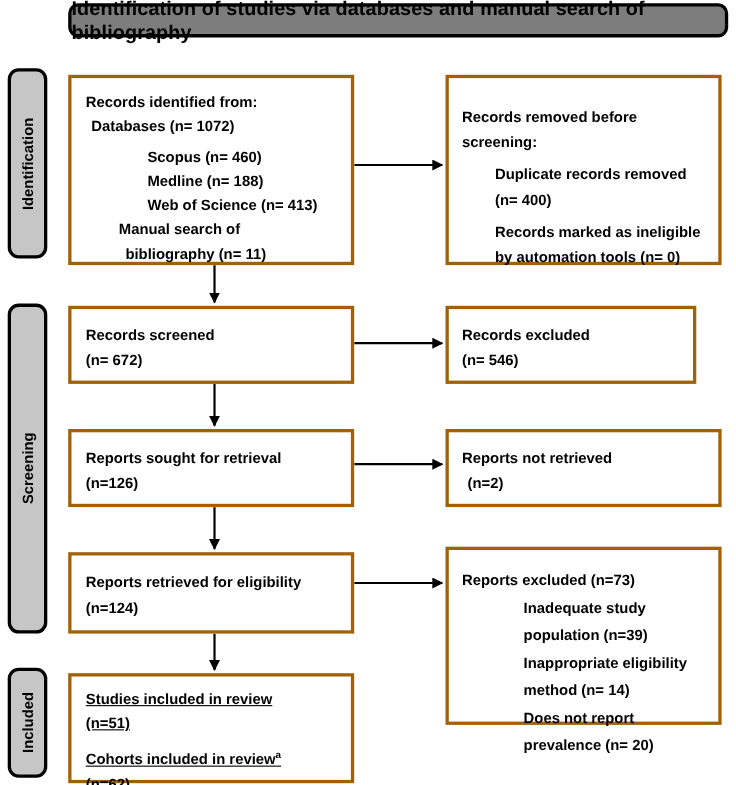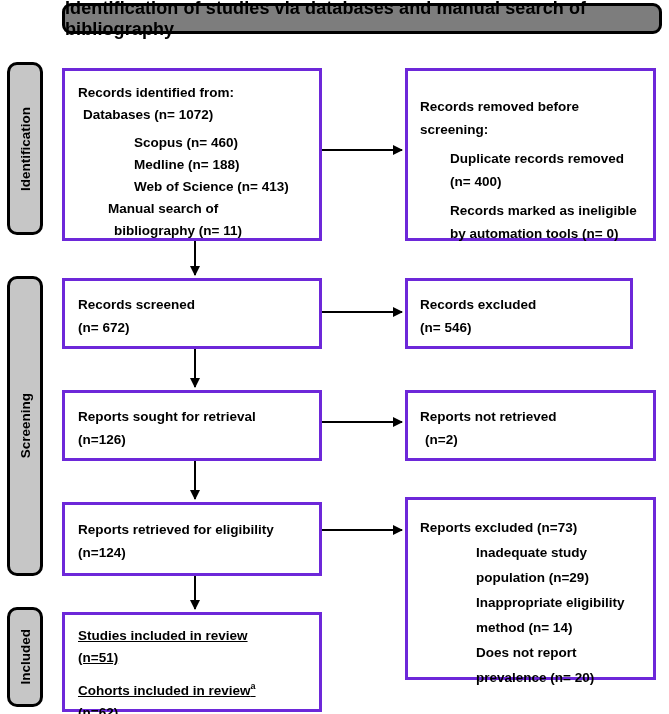--- a/index.html
+++ b/index.html
@@ -20,21 +20,21 @@
     position:absolute; left:7px; width:36px;
     background:#c6c6c6; border:3px solid #000; border-radius:10px;
     box-sizing:border-box; display:flex; align-items:center; justify-content:center;
   }
   .stage .vtext {
     writing-mode:vertical-rl; transform:rotate(180deg);
     font-size:13.5px; font-weight:bold; white-space:nowrap;
   }
 
   .box {
-    position:absolute; background:#ffffff; border:3px solid #6d28d9;
+    position:absolute; background:#ffffff; border:3px solid #a16207;
     box-sizing:border-box; font-size:13.5px; font-weight:bold;
   }
   .ln { line-height:22px; white-space:nowrap; }
   .lh23 .ln { line-height:23px; }
   .lh25 .ln { line-height:25px; }
   .ind-xs { padding-left:5px; }
   .ind-sm { padding-left:30px; }
   .ind-md { padding-left:36px; }
   .ind-lg { padding-left:56px; }
   .gap { margin-top:6px; }
@@ -110,24 +110,24 @@
   <div class="box lh23" style="left:405px; top:390px; width:251px; height:71px; padding:12px 6px 0 12px;">
     <div class="ln">Reports not retrieved</div>
     <div class="ln ind-xs">(n=2)</div>
   </div>
 
   <div class="box lh23" style="left:62px; top:502px; width:260px; height:74px; padding:13px 8px 0 13px;">
     <div class="ln">Reports retrieved for eligibility</div>
     <div class="ln">(n=124)</div>
   </div>
 
-  <div class="box lh25" style="left:405px; top:497px; width:251px; height:183px; padding:15px 6px 0 12px;">
+  <div class="box lh25" style="left:405px; top:497px; width:251px; height:162px; padding:15px 6px 0 12px;">
     <div class="ln">Reports excluded (n=73)</div>
     <div class="ln ind-lg">Inadequate study</div>
-    <div class="ln ind-lg">population (n=29)</div>
+    <div class="ln ind-lg">population (n=39)</div>
     <div class="ln ind-lg">Inappropriate eligibility</div>
     <div class="ln ind-lg">method (n= 14)</div>
     <div class="ln ind-lg">Does not report</div>
     <div class="ln ind-lg">prevalence (n= 20)</div>
   </div>
 
   <div class="box" style="left:62px; top:612px; width:260px; height:100px; padding:10px 8px 0 13px;text-decoration:underline;">
     <div class="ln">Studies included in review</div>
     <div class="ln">(n=51)</div>
     <div class="ln gap"><span>Cohorts included in review</span><sup>a</sup></div>

